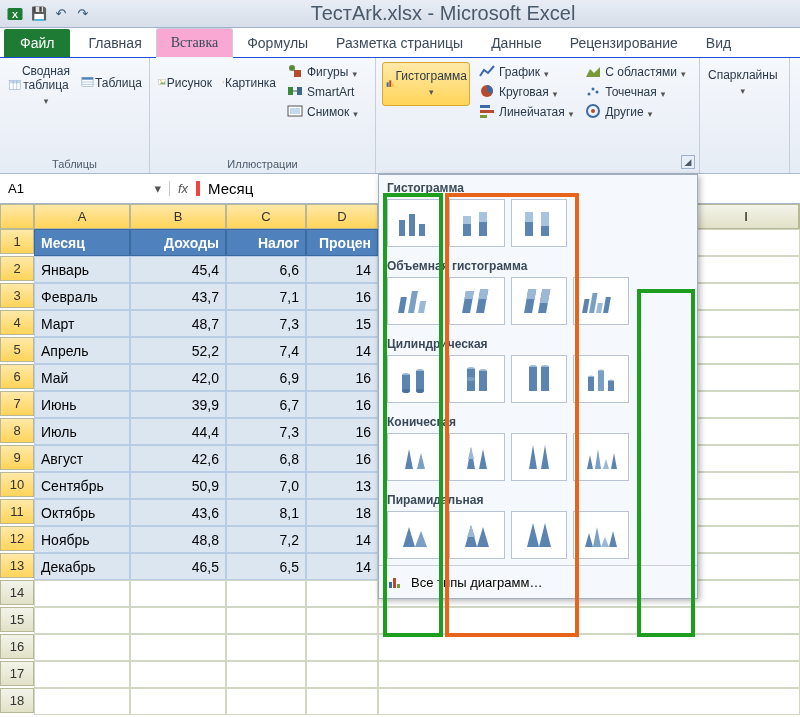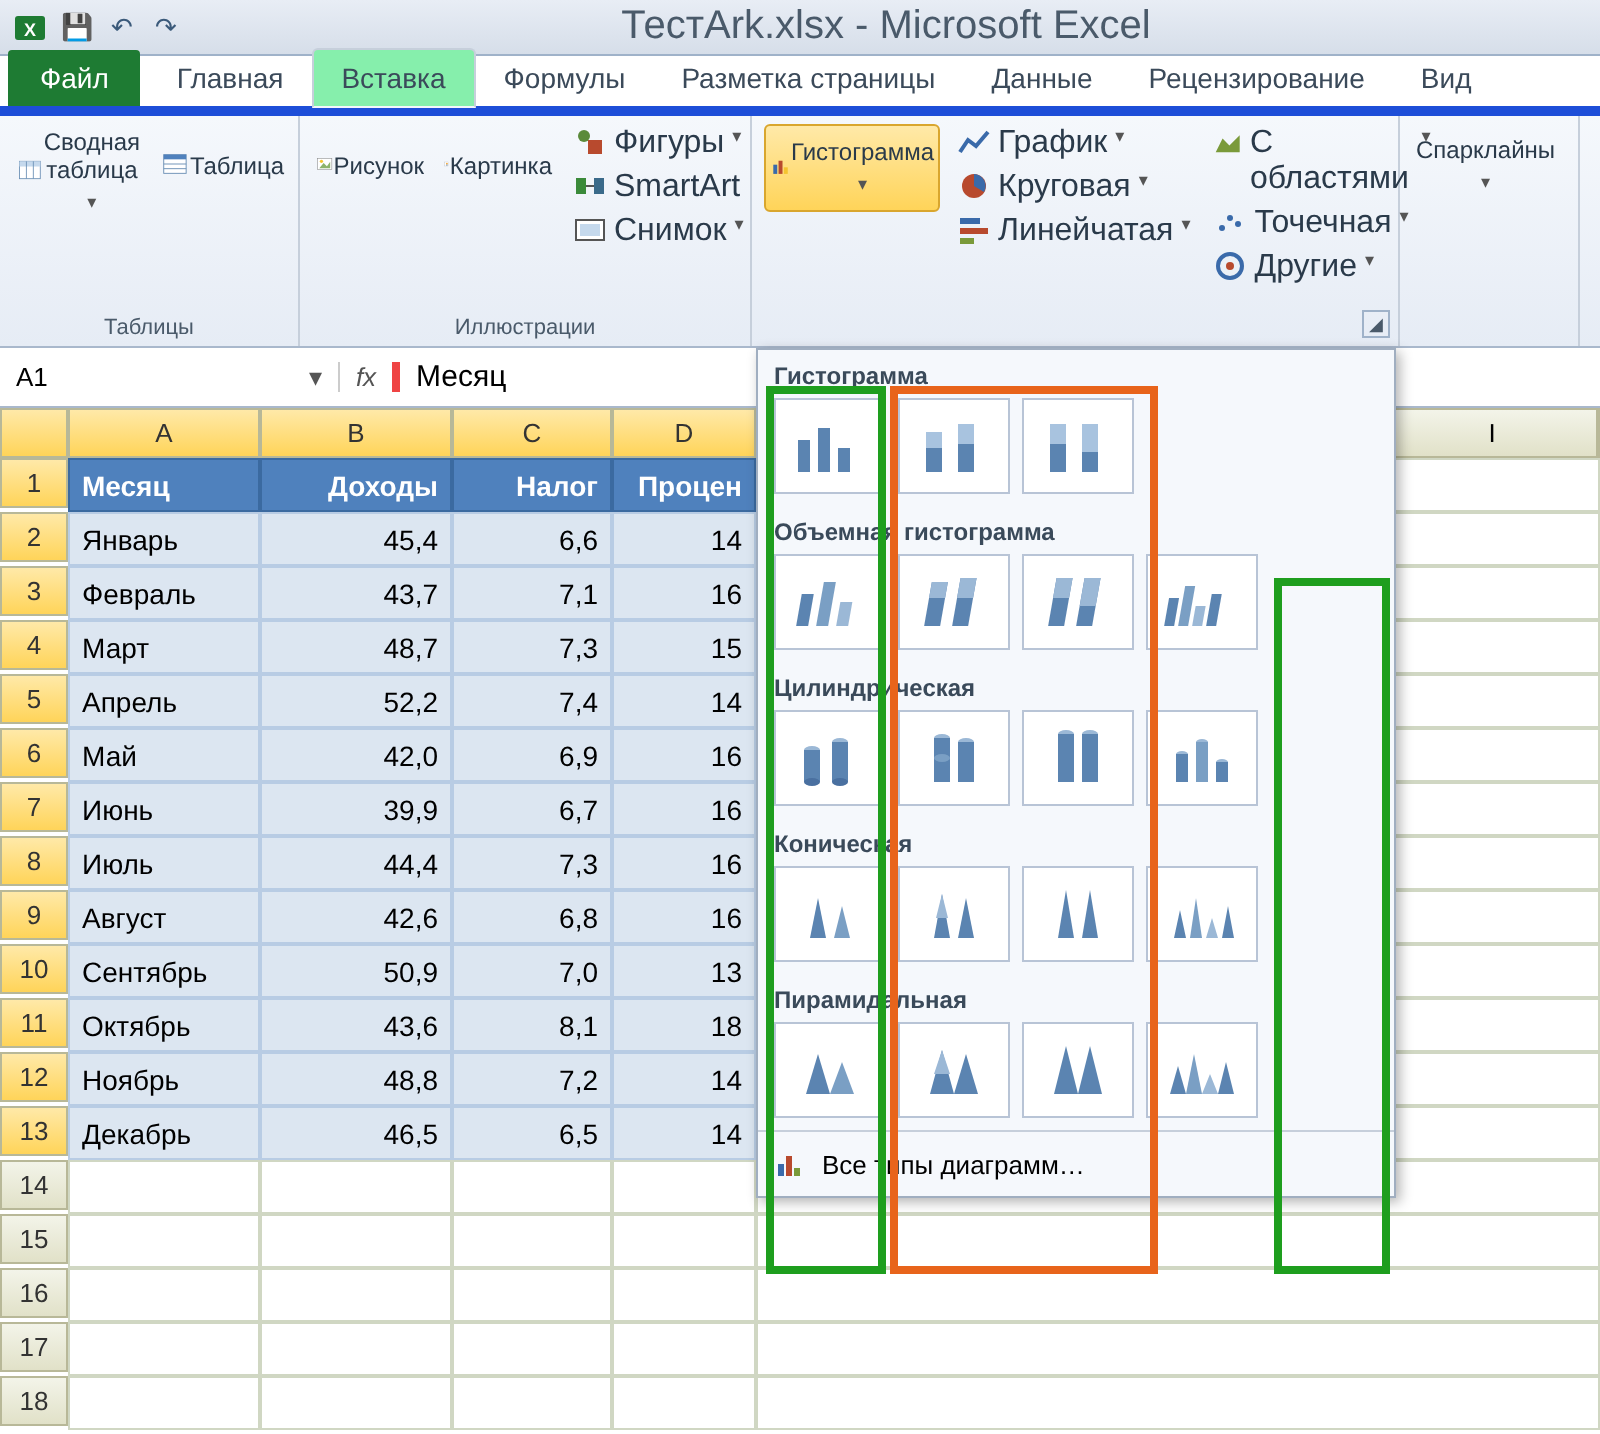--- a/index.html
+++ b/index.html
@@ -6,35 +6,35 @@
   body { background: #fff; width: 800px; height: 717px; overflow: hidden; font-size: 13px; }
 
   
   .title-bar { height: 28px; background: linear-gradient(#e8edf5,#d6dee9); display:flex; align-items:center; padding:0 6px; border-bottom:1px solid #9fb2c9; }
   .title-bar .excel-icon { width:18px; height:18px; margin-right:6px; }
   .title-bar .qat { display:flex; gap:4px; }
   .title-bar .qat .qbtn { width:18px; height:18px; display:flex; align-items:center; justify-content:center; color:#3b5a7a; }
   .title-text { flex:1; text-align:center; color:#4a5a6a; font-size:20px; }
 
   
-  .tabs { height:30px; background:#fff; border-bottom:5px solid #1d4ed8; display:flex; align-items:flex-end; padding-left:4px; }
+  .tabs { height:30px; background:#fff; border-bottom:1px solid #1d4ed8; display:flex; align-items:flex-end; padding-left:4px; }
   .file-tab { background:#1e7b33; color:#fff; padding:6px 16px; font-size:14px; border-radius:2px 2px 0 0; margin-right:4px; }
   .tab { padding:6px 14px; font-size:14px; color:#3b4a5a; cursor:pointer; }
-  .tab.active { background:#86efac; border:1px solid #c6cfdb; border-bottom:1px solid #f3f6fb; border-radius:3px 3px 0 0; margin-bottom:-1px; }
+  .tab.active { background:#f9a8d4; border:1px solid #c6cfdb; border-bottom:1px solid #f3f6fb; border-radius:3px 3px 0 0; margin-bottom:-1px;font-family:Liberation Serif, serif; }
 
   
   .ribbon { height:116px; background:linear-gradient(#f5f8fc,#e6ecf5); border-bottom:1px solid #a9b8cc; display:flex; position:relative; }
   .group { border-right:1px solid #c6cfdb; padding:4px 6px 2px; display:flex; flex-direction:column; }
   .group-body { flex:1; display:flex; gap:6px; align-items:flex-start; }
   .group-label { text-align:center; font-size:11px; color:#4a5a6a; padding:1px 0; }
   .big-btn { display:flex; flex-direction:row; align-items:center; width:66px; padding:2px; cursor:pointer; }
   .big-btn .icon { width:36px; height:36px; margin-bottom:2px; }
   .big-btn span { font-size:12px; text-align:center; line-height:14px; color:#2a3a4a; }
   .small-stack { display:flex; flex-direction:column; gap:2px; }
-  .small-btn { display:flex; align-items:flex-start; gap:4px; padding:1px 3px; cursor:pointer; font-size:16px; color:#2a3a4a; }
+  .small-btn { display:flex; align-items:flex-end; gap:4px; padding:1px 3px; cursor:pointer; font-size:12px; color:#2a3a4a; }
   .small-btn .icon { width:16px; height:16px; }
   .big-btn.highlighted { background:linear-gradient(#ffe9a8,#ffd459); border:1px solid #d9a62e; border-radius:3px; }
   .dlg-launcher { position:absolute; right:4px; bottom:4px; width:14px; height:14px; border:1px solid #9fb2c9; font-size:9px; display:flex; align-items:center; justify-content:center; color:#4a5a6a; }
 
   
   .formula-bar { height:30px; border-bottom:1px solid #a9b8cc; display:flex; align-items:center; background:#fff; }
   .name-box { width:170px; border-right:1px solid #ccc; padding:0 8px; display:flex; align-items:center; justify-content:space-between; }
   .name-box .dd { color:#555; }
   .fx { width:30px; text-align:center; font-style:italic; color:#555; border-right:4px solid #ef4444; }
   .formula-input { flex:1; padding:0 8px; font-size:15px; }

